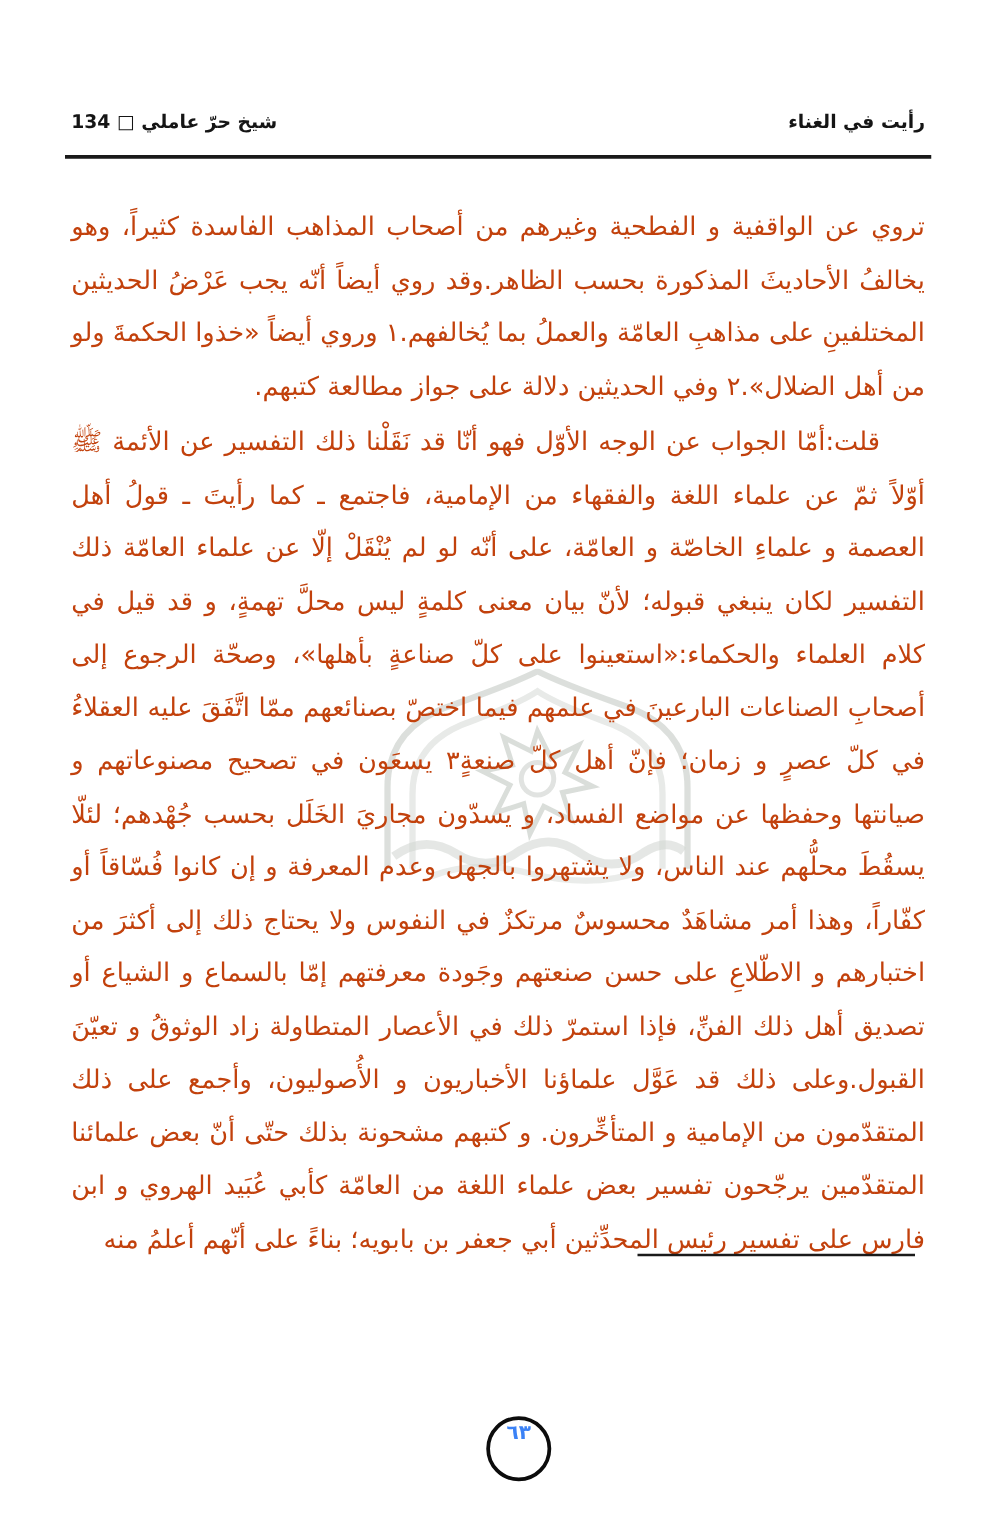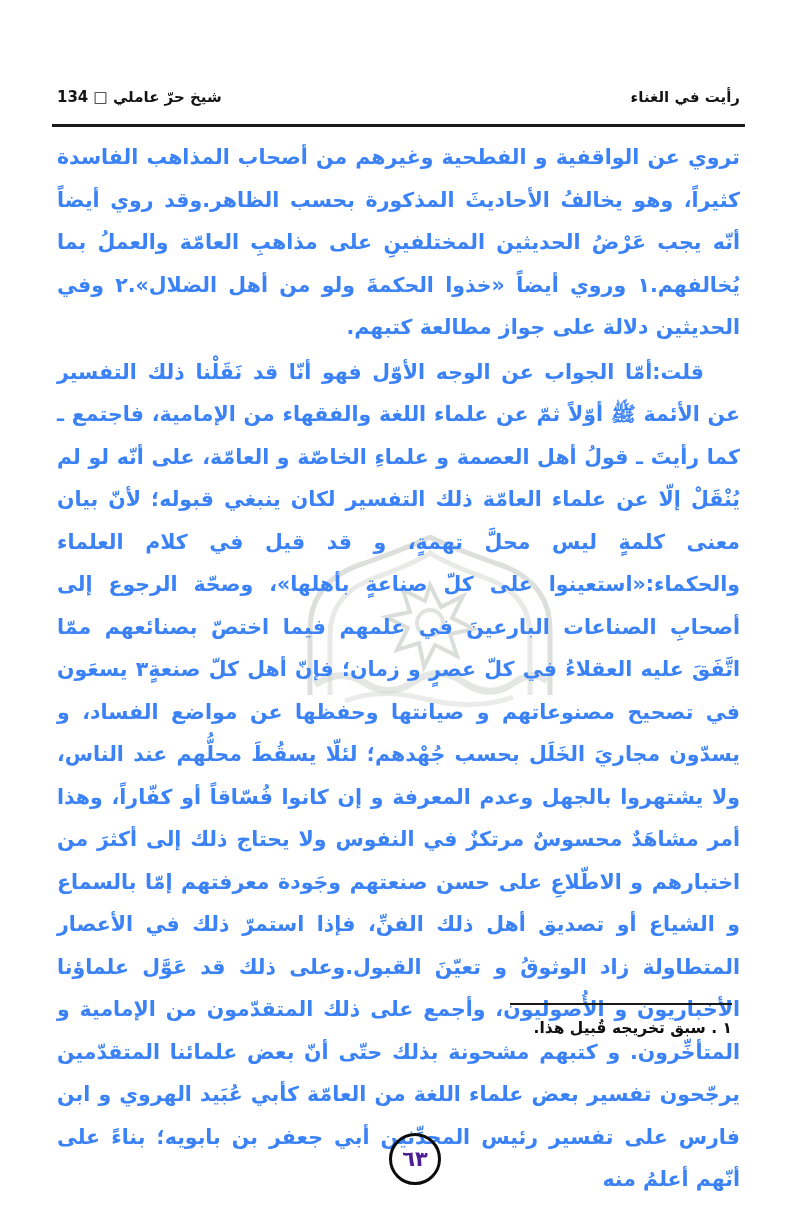--- a/index.html
+++ b/index.html
@@ -26,48 +26,48 @@
     height: 2.5px; background: #1a1a1a;
   }
   
   .watermark {
     position: absolute; top: 535px; left: 285px;
     width: 290px; height: 175px;
     opacity: 0.5; z-index: 0; pointer-events: none;
   }
   
   .body-text {
-    position: absolute; top: 136px; right: 57px; left: 57px;
+    position: absolute; top: 160px; right: 57px; left: 57px;
     z-index: 1;
-    font-size: 20.5px; font-weight: 700;
+    font-size: 20.5px; font-weight: 400;
     line-height: 42.5px;
     text-align: justify;
-    color: #3b82f6;
+    color: #c2410c;
   }
   .body-text p { margin: 0; }
   .body-text p + p { margin-top: 2px; text-indent: 36px; }
   
   .footnote-rule {
     position: absolute; top: 1003px; right: 65px;
     width: 222px; height: 2px; background: #1a1a1a; z-index: 1;
   }
   .footnotes {
     position: absolute; top: 1012px; right: 65px; left: 57px;
     z-index: 1;
     font-size: 15.5px; font-weight: 700; color: #101010;
     line-height: 32px;
   }
   .footnotes div { margin: 0; }
   
   .page-number-badge {
     position: absolute; top: 1133px; left: 389px;
     width: 46px; height: 46px;
     border: 3.5px solid #0c0c0c; border-radius: 50%;
-    display: flex; align-items: center; justify-content: center;
-    font-size: 21px; font-weight: 700; color: #4c1d95;
+    display: flex; justify-content: center;
+    font-size: 16px; font-weight: 700; color: #3b82f6;
     z-index: 1;
   }
 </style>
 </head>
 <body>
 
 <div class="page">
 
   <div class="running-head">
     <span>رأيت في الغناء</span>
@@ -91,20 +91,19 @@
     </g>
   </svg>
 
   <div class="body-text">
     <p>تروي عن الواقفية و الفطحية وغيرهم من أصحاب المذاهب الفاسدة كثيراً، وهو يخالفُ الأحاديثَ المذكورة بحسب الظاهر.وقد روي أيضاً أنّه يجب عَرْضُ الحديثين المختلفينِ على مذاهبِ العامّة والعملُ بما يُخالفهم.١ وروي أيضاً «خذوا الحكمةَ ولو من أهل الضلال».٢ وفي الحديثين دلالة على جواز مطالعة كتبهم.</p>
     <p>قلت:أمّا الجواب عن الوجه الأوّل فهو أنّا قد نَقَلْنا ذلك التفسير عن الأئمة ﷺ أوّلاً ثمّ عن علماء اللغة والفقهاء من الإمامية، فاجتمع ـ كما رأيتَ ـ قولُ أهل العصمة و علماءِ الخاصّة و العامّة، على أنّه لو لم يُنْقَلْ إلّا عن علماء العامّة ذلك التفسير لكان ينبغي قبوله؛ لأنّ بيان معنى كلمةٍ ليس محلَّ تهمةٍ، و قد قيل في كلام العلماء والحكماء:«استعينوا على كلّ صناعةٍ بأهلها»، وصحّة الرجوع إلى أصحابِ الصناعات البارعينَ في علمهم فيما اختصّ بصنائعهم ممّا اتَّفَقَ عليه العقلاءُ في كلّ عصرٍ و زمان؛ فإنّ أهل كلّ صنعةٍ٣ يسعَون في تصحيح مصنوعاتهم و صيانتها وحفظها عن مواضع الفساد، و يسدّون مجاريَ الخَلَل بحسب جُهْدهم؛ لئلّا يسقُطَ محلُّهم عند الناس، ولا يشتهروا بالجهل وعدم المعرفة و إن كانوا فُسّاقاً أو كفّاراً، وهذا أمر مشاهَدٌ محسوسٌ مرتكزٌ في النفوس ولا يحتاج ذلك إلى أكثرَ من اختبارهم و الاطّلاعِ على حسن صنعتهم وجَودة معرفتهم إمّا بالسماع و الشياع أو تصديق أهل ذلك الفنِّ، فإذا استمرّ ذلك في الأعصار المتطاولة زاد الوثوقُ و تعيّنَ القبول.وعلى ذلك قد عَوَّل علماؤنا الأخباريون و الأُصوليون، وأجمع على ذلك المتقدّمون من الإمامية و المتأخِّرون. و كتبهم مشحونة بذلك حتّى أنّ بعض علمائنا المتقدّمين يرجّحون تفسير بعض علماء اللغة من العامّة كأبي عُبَيد الهروي و ابن فارس على تفسير رئيس المحدِّثين أبي جعفر بن بابويه؛ بناءً على أنّهم أعلمُ منه</p>
   </div>
 
   <div class="footnote-rule"></div>
   <div class="footnotes">
-    <div>١ . سبق تخريجه قُبيل هذا.</div>
   </div>
 
   <div class="page-number-badge">
     <span>٦٣</span>
   </div>
 
 </div>
 
 </body></html>

